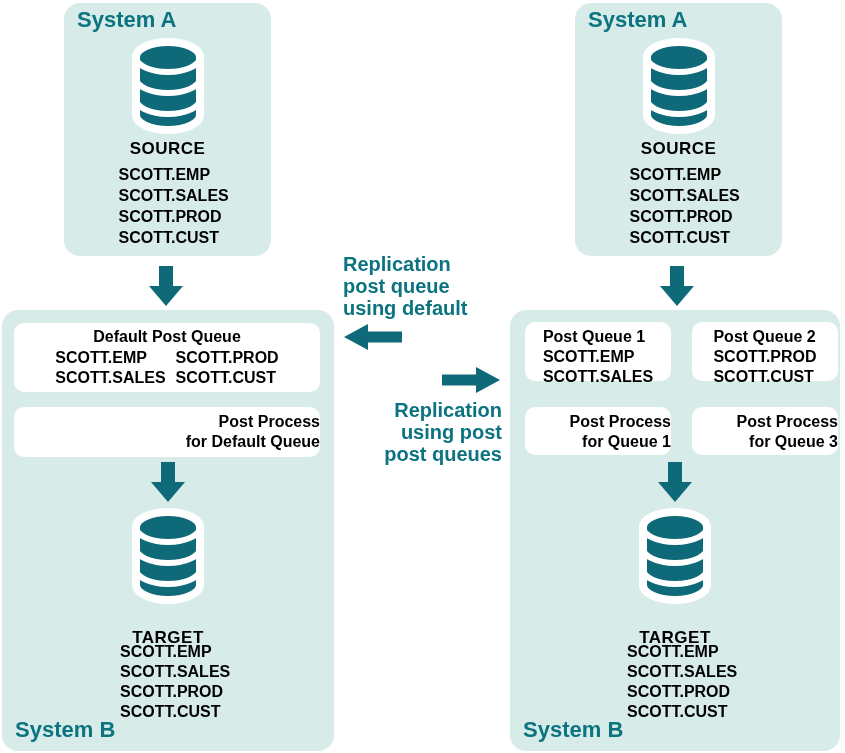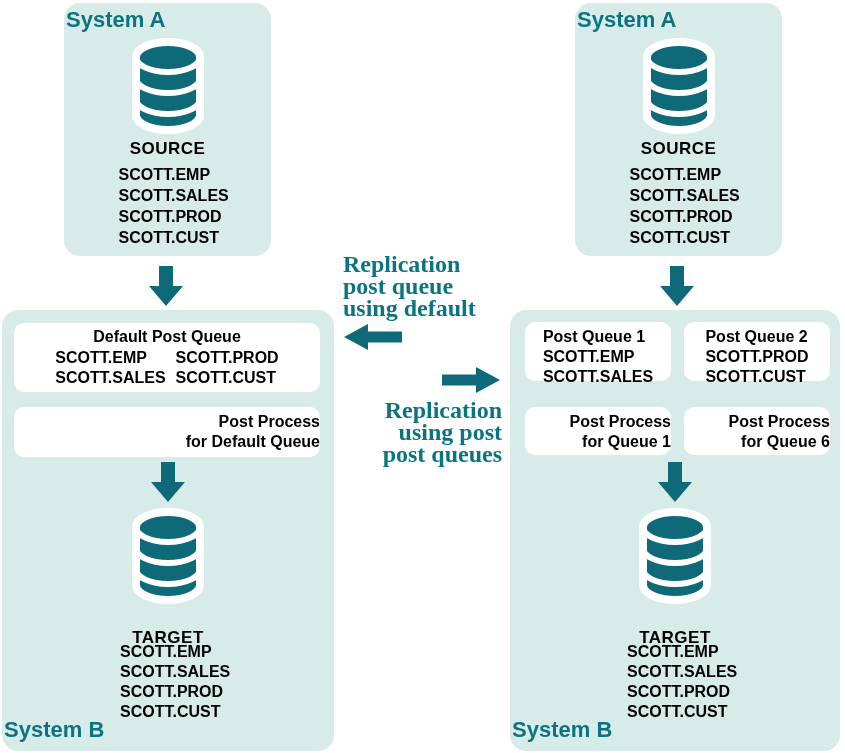--- a/index.html
+++ b/index.html
@@ -17,21 +17,21 @@
     background:#ffffff;
   }
   .panel{position:absolute;background:var(--panel);border-radius:16px;}
   .panel-a{top:3px;width:207px;height:253px;}
   #panel-left-a{left:64px;}
   #panel-right-a{left:575px;}
   .panel-b{top:310px;height:441px;}
   #panel-left-b{left:2px;width:332px;padding-left:28px;}
   #panel-right-b{left:510px;width:330px;}
 
-  .sys-title{position:absolute;left:2px;top:5px;margin:0;font-size:22px;line-height:24px;color:var(--accent);}
+  .sys-title{position:absolute;left:13px;top:5px;margin:0;font-size:22px;line-height:24px;color:var(--accent);}
   .sys-title.bottom{top:auto;bottom:9px;}
 
   .db-icon{position:absolute;left:50%;transform:translateX(-50%);top:33px;width:84px;height:98px;color:var(--shape);}
   .panel-b .db-icon{top:196px;}
   .db-icon svg{display:block;}
 
   .db-label{position:absolute;left:0;right:0;top:136px;text-align:center;font-size:17px;letter-spacing:.5px;}
   .panel-b .db-label{top:318px;}
 
   .table-list{position:absolute;left:50%;margin-left:-49px;top:161px;font-size:16px;line-height:21px;white-space:nowrap;}
@@ -40,31 +40,31 @@
   .white-box{position:absolute;background:var(--boxbg);border-radius:10px;font-size:16px;}
   .queue-box{left:12px;top:13px;width:306px;height:69px;}
   .box-title{text-align:center;margin-top:4px;line-height:20px;}
   .q-cols{display:flex;justify-content:center;gap:10px;margin-top:1px;}
   .q-col{text-align:left;line-height:20px;white-space:nowrap;}
   .process-box{left:12px;top:97px;width:306px;height:50px;text-align:center;}
   .process-lines{margin-top:5px;line-height:20px;text-align:right;}
 
   .qbox{top:12px;width:146px;height:59px;}
   #qbox1,#pbox1{left:15px;}
-  #qbox2,#pbox2{left:174px;}
+  #qbox2,#pbox2{left:182px;}
   .qblock{width:fit-content;margin:5px auto 0;text-align:left;line-height:20px;white-space:nowrap;}
   .pbox{top:97px;width:146px;height:48px;text-align:center;}
 
   .arrow{position:absolute;color:var(--shape);}
   .arrow svg{display:block;}
   #arrow-top-left{left:149px;top:266px;}
   #arrow-top-right{left:660px;top:266px;}
   .down-arrow.inner{position:absolute;left:50%;transform:translateX(-50%);top:152px;color:var(--shape);}
 
-  .mid-label{position:absolute;font-size:24px;line-height:22px;color:var(--accent);white-space:nowrap;font-family:Liberation Serif, serif;}
+  .mid-label{position:absolute;font-size:20px;line-height:22px;color:var(--accent);white-space:nowrap;}
   #label-default{left:343px;top:253px;text-align:left;}
   #label-named{right:343px;top:399px;text-align:right;}
   #arrow-left{left:344px;top:324px;}
   #arrow-right{left:442px;top:367px;}
 </style>
 </head>
 <body>
 
 <div class="canvas">
 
@@ -203,21 +203,21 @@
     </div>
     <div class="white-box pbox" id="pbox1">
       <div class="process-lines">
           <div>Post Process</div>
           <div>for Queue 1</div>
         </div>
     </div>
     <div class="white-box pbox" id="pbox2">
       <div class="process-lines">
           <div>Post Process</div>
-          <div>for Queue 6</div>
+          <div>for Queue 3</div>
         </div>
     </div>
     <div class="down-arrow inner">
       <svg viewBox="0 0 34 40" width="34" height="40" aria-hidden="true">
         <polygon points="10,0 24,0 24,20 34,20 17,40 0,20 10,20" fill="currentColor"></polygon>
       </svg>
     </div>
     <div class="db-icon">
       <svg viewBox="0 0 84 98" width="84" height="98" aria-hidden="true">
         <path d="M10 21 A32 15 0 0 1 74 21 V79 A32 15 0 0 1 10 79 Z" fill="currentColor" stroke="#ffffff" stroke-width="8"></path>

